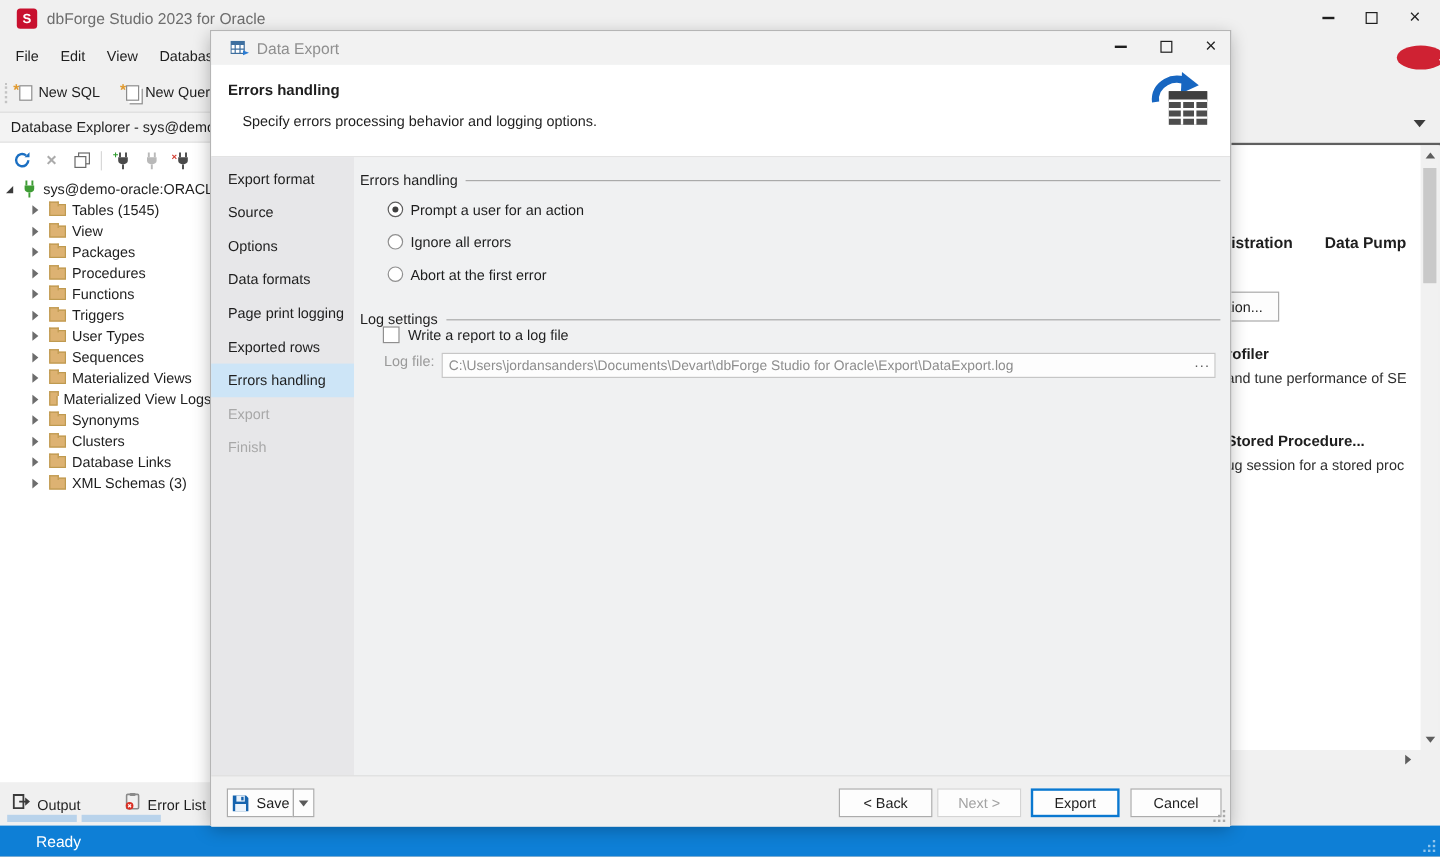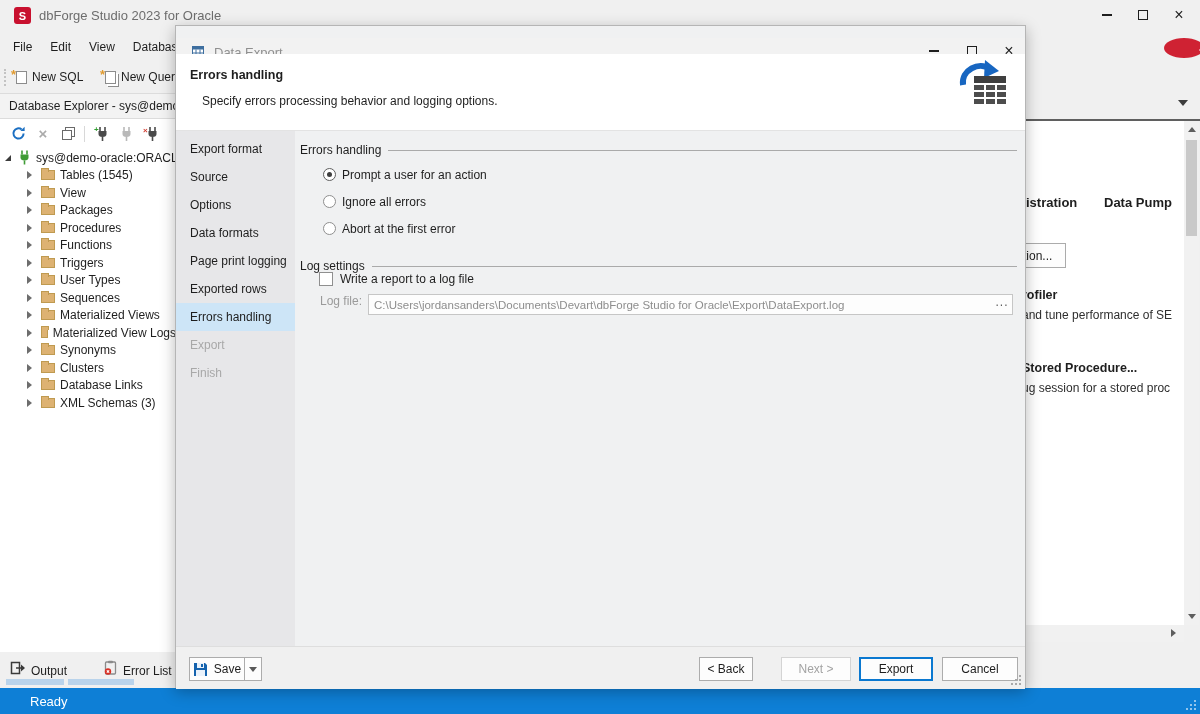--- a/index.html
+++ b/index.html
@@ -70,21 +70,21 @@
   .vscroll .thumb{position:absolute;left:2px;top:19px;width:11px;height:96px;background:#c9c9c9;}
   .arr-up{position:absolute;left:4px;top:6px;width:0;height:0;border-left:4px solid transparent;border-right:4px solid transparent;border-bottom:5px solid #5e5e5e;}
   .arr-down{position:absolute;left:4px;bottom:6px;width:0;height:0;border-left:4px solid transparent;border-right:4px solid transparent;border-top:5px solid #5e5e5e;}
   .hscroll{position:absolute;left:1026px;top:625px;width:158px;height:17px;background:#f1f1f1;}
   .arr-right{position:absolute;right:8px;top:4px;width:0;height:0;border-top:4px solid transparent;border-bottom:4px solid transparent;border-left:5px solid #5e5e5e;}
   .sb-grip{position:absolute;right:2px;bottom:2px;}
 
   
   .dialog{position:absolute;left:175px;top:25px;width:851px;height:663px;background:#f0f1f2;
           border:1px solid #b5b5b5;box-shadow:0 4px 14px rgba(0,0,0,.28);z-index:5;}
-  .dlg-titlebar{position:absolute;left:0;top:12px;width:100%;height:28px;background:#f2f2f2;text-align:center;}
+  .dlg-titlebar{position:absolute;left:0;top:0;width:100%;height:28px;background:#f2f2f2;text-align:center;}
   .dlg-icon{position:absolute;left:16px;top:8px;}
   .dlg-title{position:absolute;left:38px;top:7px;color:#8f8f8f;font-size:13px;}
   .dlg-btn{position:absolute;top:3px;width:26px;height:20px;display:flex;align-items:center;justify-content:center;}
   .dlg-header{position:absolute;left:0;top:28px;width:100%;height:77px;background:#fff;border-bottom:1px solid #e3e3e3;}
   .dlg-heading{position:absolute;left:14px;top:14px;font-weight:bold;font-size:12.5px;}
   .dlg-sub{position:absolute;left:26px;top:40px;}
   .hero-icon{position:absolute;right:16px;top:5px;}
   .sidebar{position:absolute;left:0;top:105px;width:119px;height:515px;background:#e7e7e9;padding-top:4px;}
   .step{height:28px;line-height:28px;padding-left:14px;white-space:nowrap;}
   .step.selected{background:#cde5f7;}
@@ -100,21 +100,21 @@
   .check-row{position:absolute;left:143px;top:245px;height:15px;display:flex;align-items:center;gap:7px;}
   .checkbox{width:14px;height:14px;border:1px solid #8f8f8f;background:#fff;}
   .logfile-row{position:absolute;left:124px;top:268px;height:21px;display:flex;align-items:flex-start;}
   .logfile-label{width:68px;text-align:right;color:#9a9a9a;padding-right:6px;}
   .logfile-field{width:645px;height:21px;border:1px solid #c6c6c6;background:#fdfdfd;display:flex;align-items:center;}
   .logfile-field input{flex:1;border:none;outline:none;background:transparent;color:#8d8d8d;font-family:"Liberation Sans",sans-serif;font-size:11.5px;padding:0 5px;}
   .browse{width:20px;text-align:center;color:#5a5a5a;letter-spacing:1px;line-height:10px;padding-bottom:6px;}
   .dlg-footer{position:absolute;left:0;top:620px;width:100%;height:43px;background:#f0f0f0;border-top:1px solid #dedede;}
   .btn{position:absolute;top:10px;height:24px;border:1px solid #acacac;background:#fdfdfd;
        display:flex;align-items:center;justify-content:center;font-size:12px;color:#1e1e1e;}
-  .btn.back{left:523px;width:54px;} .btn.next{left:605px;width:70px;color:#a3a3a3;border-color:#d4d4d4;}
+  .btn.back{left:523px;width:78px;} .btn.next{left:605px;width:70px;color:#a3a3a3;border-color:#d4d4d4;}
   .btn.export{left:683px;width:74px;border:2px solid #0a78d0;} .btn.cancel{left:766px;width:76px;}
   .save-main{left:13px;width:56px;gap:6px;} .save-arrow{left:68px;width:18px;}
   .caret{width:0;height:0;border-left:4px solid transparent;border-right:4px solid transparent;border-top:5px solid #5a5a5a;}
   .dlg-grip{position:absolute;right:2px;bottom:2px;}
 </style>
 </head>
 <body>
 
 <div class="screen">
 

